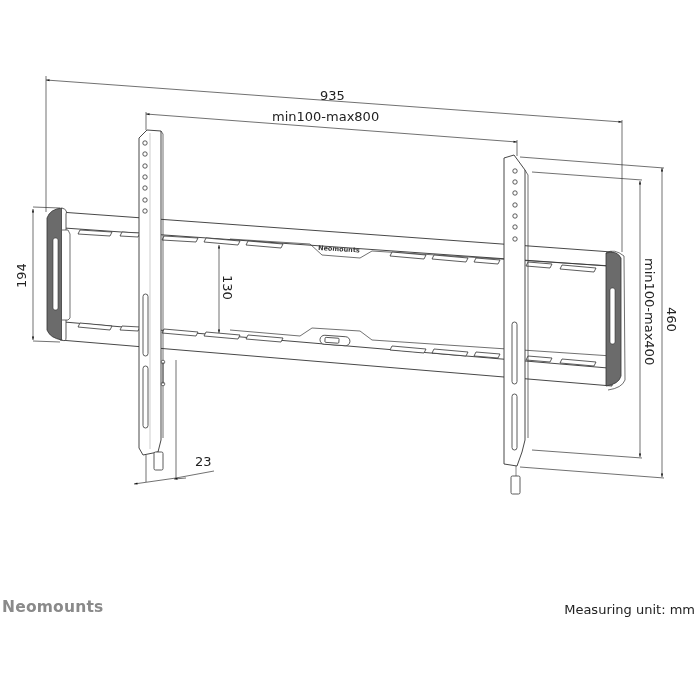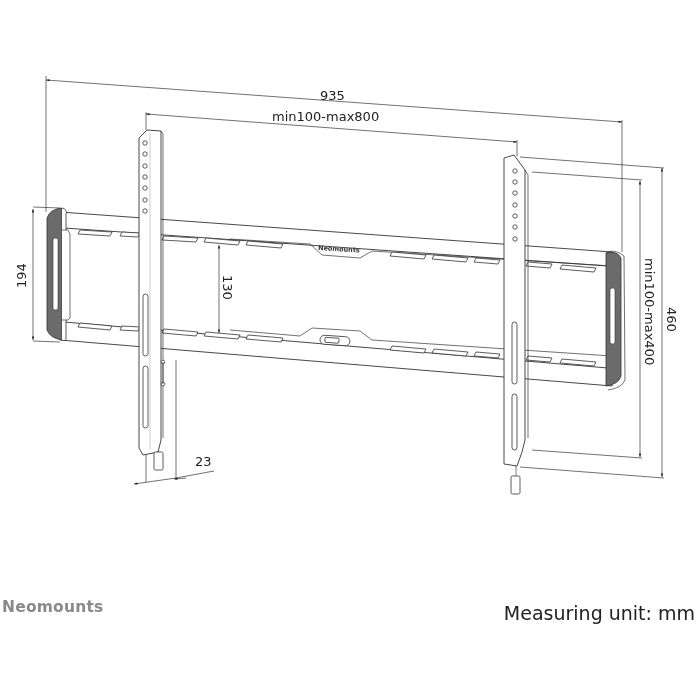--- a/index.html
+++ b/index.html
@@ -1,20 +1,20 @@
 <!DOCTYPE html>
 <html><head>
   <meta charset="utf-8">
   <style>
     html, body { margin: 0; padding: 0; background: #ffffff; }
     body { width: 700px; height: 700px; position: relative; overflow: hidden; font-family: "DejaVu Sans", sans-serif; }
     #diagram { position: absolute; left: 0; top: 0; width: 700px; height: 700px; }
     .dim-text { font-family: "DejaVu Sans", sans-serif; font-size: 13px; fill: #222; }
     .brand { position: absolute; left: 2px; top: 598px; font-family: "DejaVu Sans", sans-serif; font-size: 15.5px; font-weight: bold; color: #8a8a8a; letter-spacing: 0.2px; }
-    .unit { position: absolute; right: 5px; top: 602px; font-family: "DejaVu Sans", sans-serif; font-size: 19px; color: #222; }
+    .unit { position: absolute; right: 5px; top: 602px; font-family: "DejaVu Sans", sans-serif; font-size: 13px; color: #222; }
   </style>
 </head>
 <body>
 
 <svg id="diagram" viewBox="0 0 700 700" xmlns="http://www.w3.org/2000/svg">
   <defs>
     <marker id="arr" viewBox="0 0 10 10" refX="10" refY="5" markerWidth="9" markerHeight="5" orient="auto-start-reverse">
       <path d="M0,2 L10,5 L0,8 z" fill="#111"></path>
     </marker>
   </defs>

